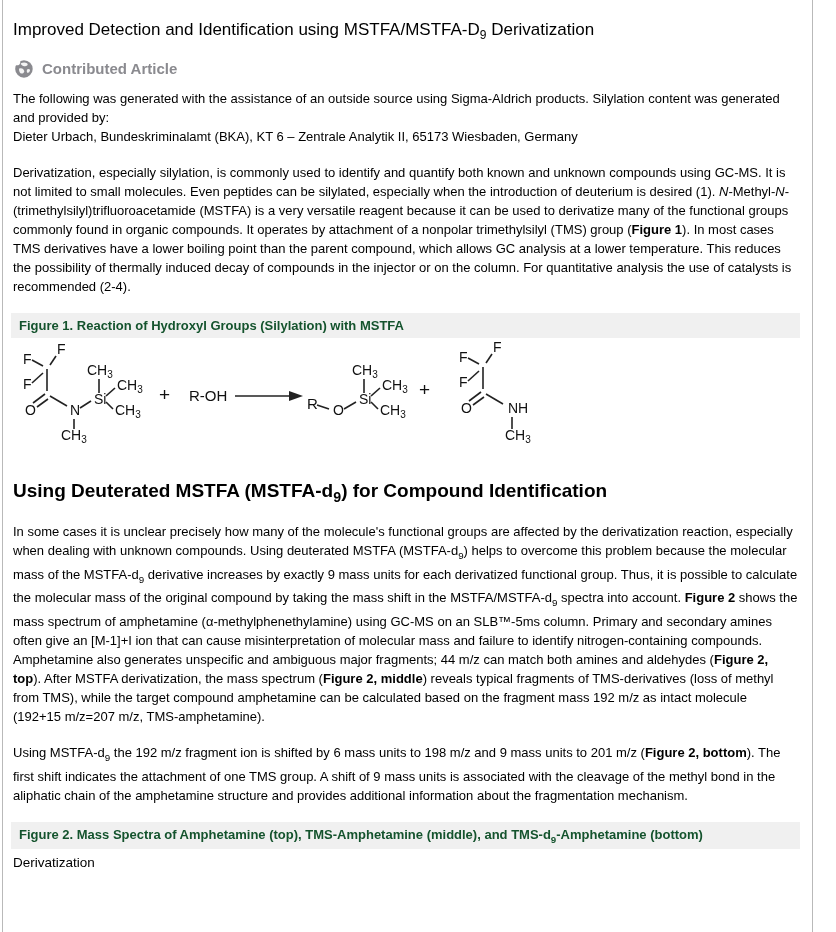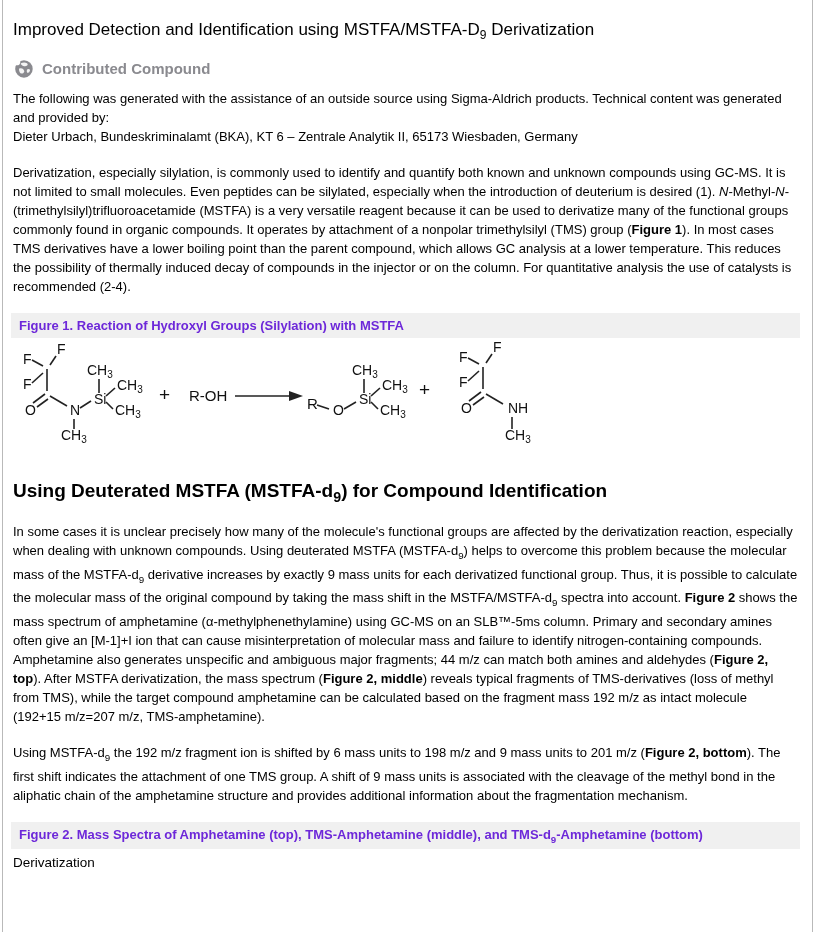--- a/index.html
+++ b/index.html
@@ -15,21 +15,21 @@
   }
   .title { font-size:17px; font-weight:400; margin:12px 0 16px 2px; color:#000; }
   .title sub { font-size:12px; }
   .contrib { display:flex; align-items:center; gap:8px; margin:0 0 10px 2px;
              color:#8a8a8f; font-weight:bold; font-size:15px; }
   .contrib svg { display:block; }
   p.meta { font-size:13px; line-height:19px; margin:0 0 0 2px; color:#000; }
   h2.section { font-size:19px; font-weight:bold; margin:20px 0 0 2px; color:#000; }
   p.body { font-size:13px; line-height:19px; margin:17px 2px 17px 2px; color:#000; }
   sub { font-size:0.75em; }
-  .figbar { background:#f0f0f0; font-weight:bold; font-size:13px; color:#6d28d9;
+  .figbar { background:#f0f0f0; font-weight:bold; font-size:13px; color:#14532d;
             padding:5px 8px; margin:16px 0 0 0; }
   .fignote { font-size:13.5px; margin:9px 0 2px 2px; color:#000; }
   svg.reaction { display:block; margin:0 0 4px 2px; }
   .method { font-size:13.5px; line-height:20px; margin:4px 0 0 2px; color:#000; }
   .method-title { margin:0 0 1px 0; }
 </style>
 </head>
 <body>
 
 <div class="page">
@@ -39,24 +39,24 @@
   <div class="contrib">
     <span>
       <svg width="21" height="21" viewBox="0 0 24 24">
         <circle cx="12.5" cy="12.5" r="10" fill="#8a8a8f"></circle>
         <circle cx="4.2" cy="4.2" r="4.2" fill="#ffffff"></circle>
         <path d="M9 6 Q13 4 16 6 Q18 8 15 9 Q11 10 10 8 Q8.5 7 9 6 Z" fill="#ffffff" opacity="0.9"></path>
         <path d="M7 12 Q10 11 12 13 Q14 15 12 17 Q9 19 7.5 16 Q6.5 13.5 7 12 Z" fill="#ffffff" opacity="0.9"></path>
         <path d="M16 13 Q19 12 19.5 14 Q19 17 16.5 17 Q15 15 16 13 Z" fill="#ffffff" opacity="0.9"></path>
       </svg>
     </span>
-    <span>Contributed Compound</span>
+    <span>Contributed Article</span>
   </div>
 
-  <p class="meta">The following was generated with the assistance of an outside source using Sigma-Aldrich products. Technical content was generated and provided by:</p>
+  <p class="meta">The following was generated with the assistance of an outside source using Sigma-Aldrich products. Silylation content was generated and provided by:</p>
   <p class="meta">Dieter Urbach, Bundeskriminalamt (BKA), KT 6 – Zentrale Analytik II, 65173 Wiesbaden, Germany</p>
 
   <p class="body">Derivatization, especially silylation, is commonly used to identify and quantify both known and unknown compounds using GC-MS. It is not limited to small molecules. Even peptides can be silylated, especially when the introduction of deuterium is desired (1). <i>N</i>-Methyl-<i>N</i>-(trimethylsilyl)trifluoroacetamide (MSTFA) is a very versatile reagent because it can be used to derivatize many of the functional groups commonly found in organic compounds. It operates by attachment of a nonpolar trimethylsilyl (TMS) group (<b>Figure 1</b>). In most cases TMS derivatives have a lower boiling point than the parent compound, which allows GC analysis at a lower temperature. This reduces the possibility of thermally induced decay of compounds in the injector or on the column. For quantitative analysis the use of catalysts is recommended (2-4).</p>
 
   <div class="figbar">Figure 1. Reaction of Hydroxyl Groups (Silylation) with MSTFA</div>
 
   <svg class="reaction" width="540" height="122" viewBox="0 0 540 122">
     <g stroke="#222" stroke-width="1.6" fill="none">
 
       <line x1="19" y1="22" x2="30" y2="28"></line>

